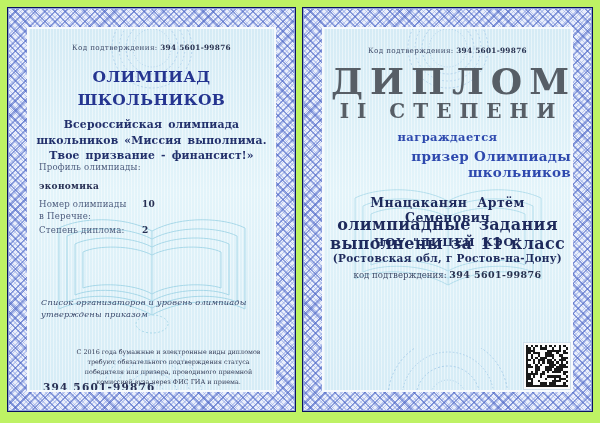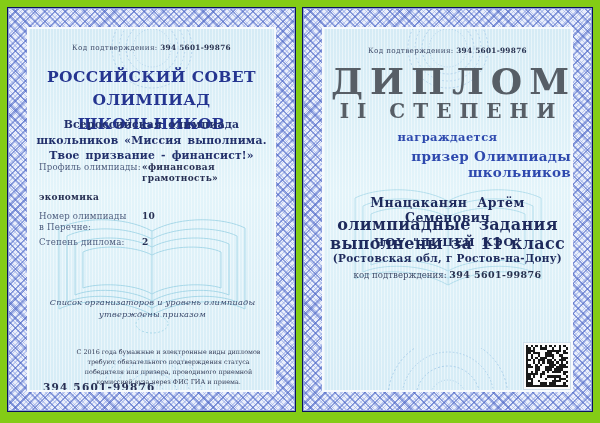--- a/index.html
+++ b/index.html
@@ -1,21 +1,21 @@
 <!DOCTYPE html>
 <html><head>
 <meta charset="utf-8">
 <style>
   html,body{margin:0;padding:0;}
   body{
     width:600px;height:423px;overflow:hidden;
     background:#161c71;
     font-family:"DejaVu Serif","Liberation Serif",serif;
   }
-  .stage{position:relative;width:600px;height:423px;background:#84cc16;}
+  .stage{position:relative;width:600px;height:423px;background:#bef264;}
 
   
   .page{
     position:absolute;top:8px;height:403px;box-sizing:border-box;
     padding:19px;
     background-color:#e9eefb;
     background-image:
       repeating-linear-gradient(45deg, rgba(76,102,197,.55) 0 1.5px, rgba(255,255,255,0) 1.5px 7px),
       repeating-linear-gradient(135deg, rgba(76,102,197,.55) 0 1.5px, rgba(255,255,255,0) 1.5px 7px),
       repeating-linear-gradient(45deg, rgba(146,166,229,.5) 3px 4px, rgba(255,255,255,0) 4px 7px),
@@ -57,21 +57,21 @@
   .frow{display:flex;margin-bottom:7.5px;}
   .flabel{
     width:103px;flex:0 0 103px;font-size:8.6px;color:#4d5c7d;
     line-height:1.3;white-space:pre-line;letter-spacing:.2px;
   }
   .fvalue{font-size:9px;font-weight:bold;color:#272f53;line-height:1.25;letter-spacing:.3px;}
   .order-note{
     left:12px;right:10px;text-align:left;font-style:italic;
     font-size:8.2px;color:#39476a;line-height:1.45;letter-spacing:.2px;
   }
-  .order-note div{margin:0 0 1px 0;text-align:center;}
+  .order-note div{margin:0 0 1px 0;}
   .fine-print{left:6px;right:6px;font-size:6.4px;color:#323a55;line-height:1.55;}
   .fine-print p{margin:0 0 2px 0;padding-left:34px;}
   .fine-print b{color:#222a47;}
   .footer-code{left:14px;text-align:left;font-size:10.5px;font-weight:bold;color:#272f53;letter-spacing:1.2px;}
 
   
   .diploma-word{
     font-size:36px;font-weight:bold;color:#575e66;
     letter-spacing:7px;line-height:1;text-indent:7px;
   }
@@ -128,30 +128,28 @@
           <path d="M46 44 A14 14 0 0 1 74 44" stroke-dasharray="1 2"></path>
         </g>
       </svg>
 
       <div class="abs code-line" style="top:14px">
         <span>Код подтверждения:</span>
         <b>394 5601-99876</b>
       </div>
 
       <div class="abs council-title" style="top:36px">
-        <div>РОССИЙСКИЙ СОВЕТ</div>
         <div>ОЛИМПИАД ШКОЛЬНИКОВ</div>
       </div>
 
       <div class="abs subtitle" style="top:88px">Всероссийская олимпиада школьников «Миссия выполнима. Твое призвание - финансист!»</div>
 
       <div class="abs fields" style="top:133px">
         <div class="frow">
           <span class="flabel">Профиль олимпиады:</span>
-          <span class="fvalue">«финансовая грамотность»</span>
         </div>
         <div class="frow">
           <span class="fvalue">экономика</span>
         </div>
         <div class="frow">
           <span class="flabel">Номер олимпиады
 в Перечне:</span>
           <span class="fvalue">10</span>
         </div>
         <div class="frow" style="margin-top:-4px">

